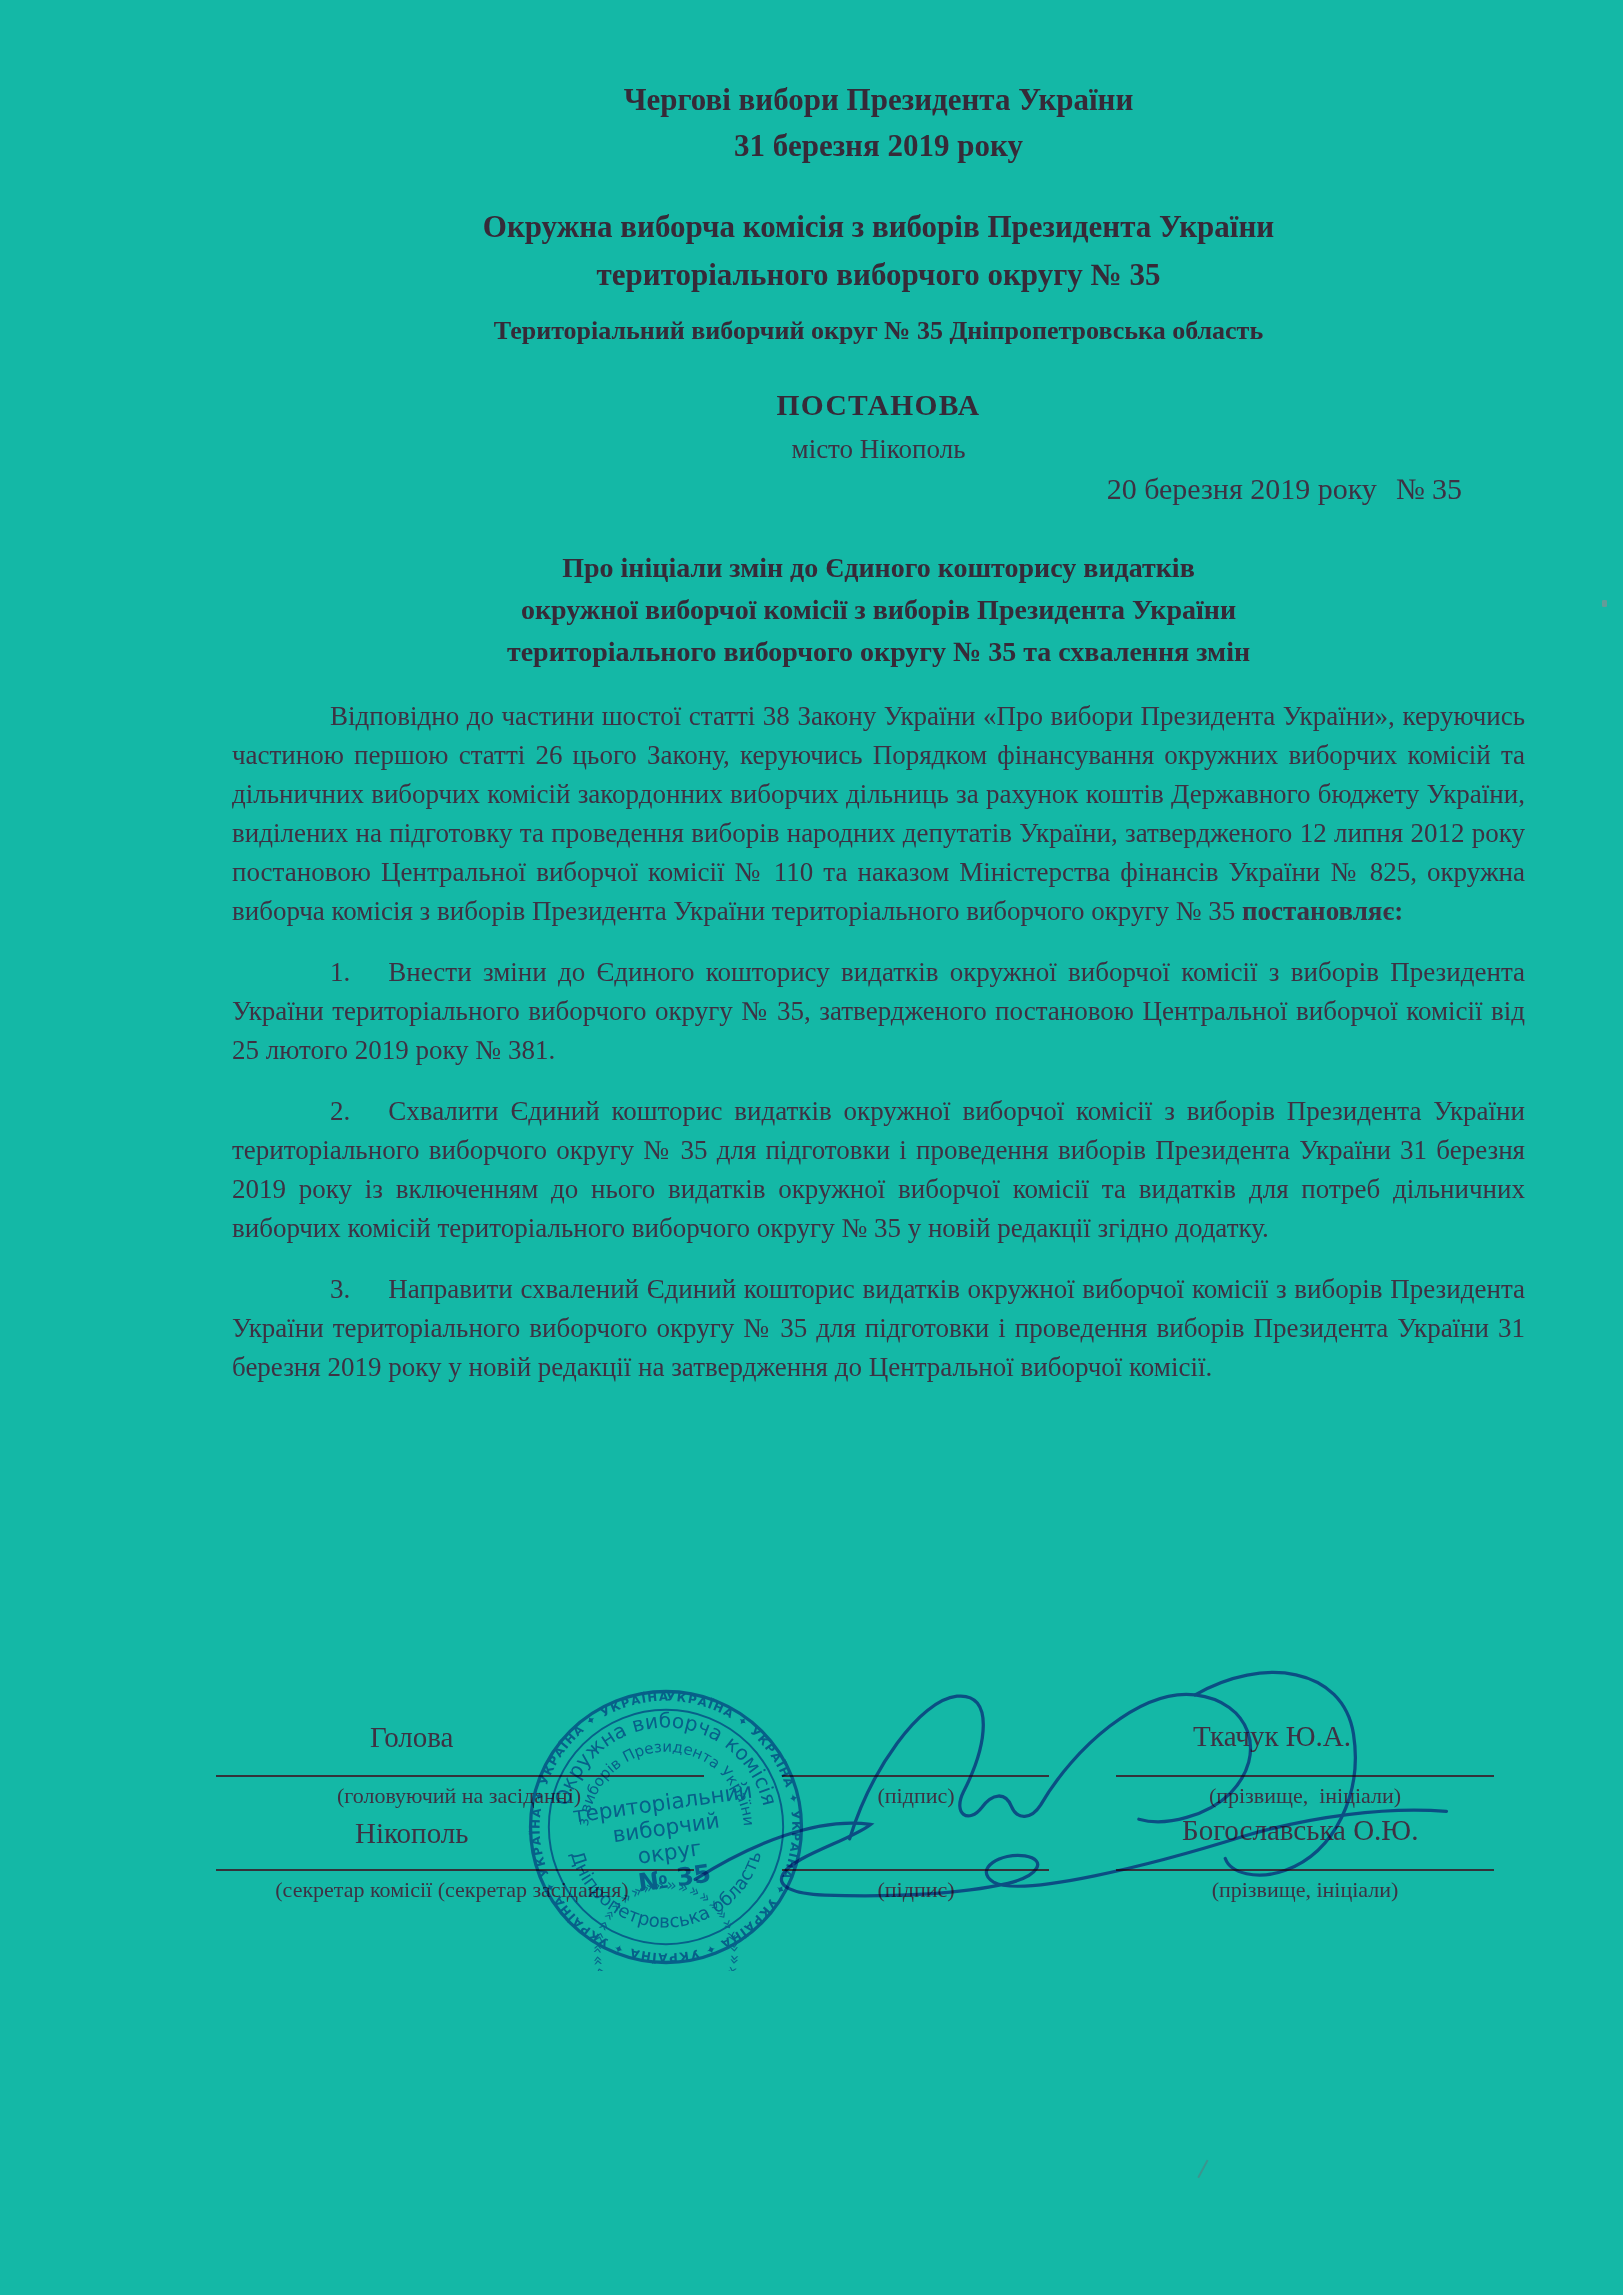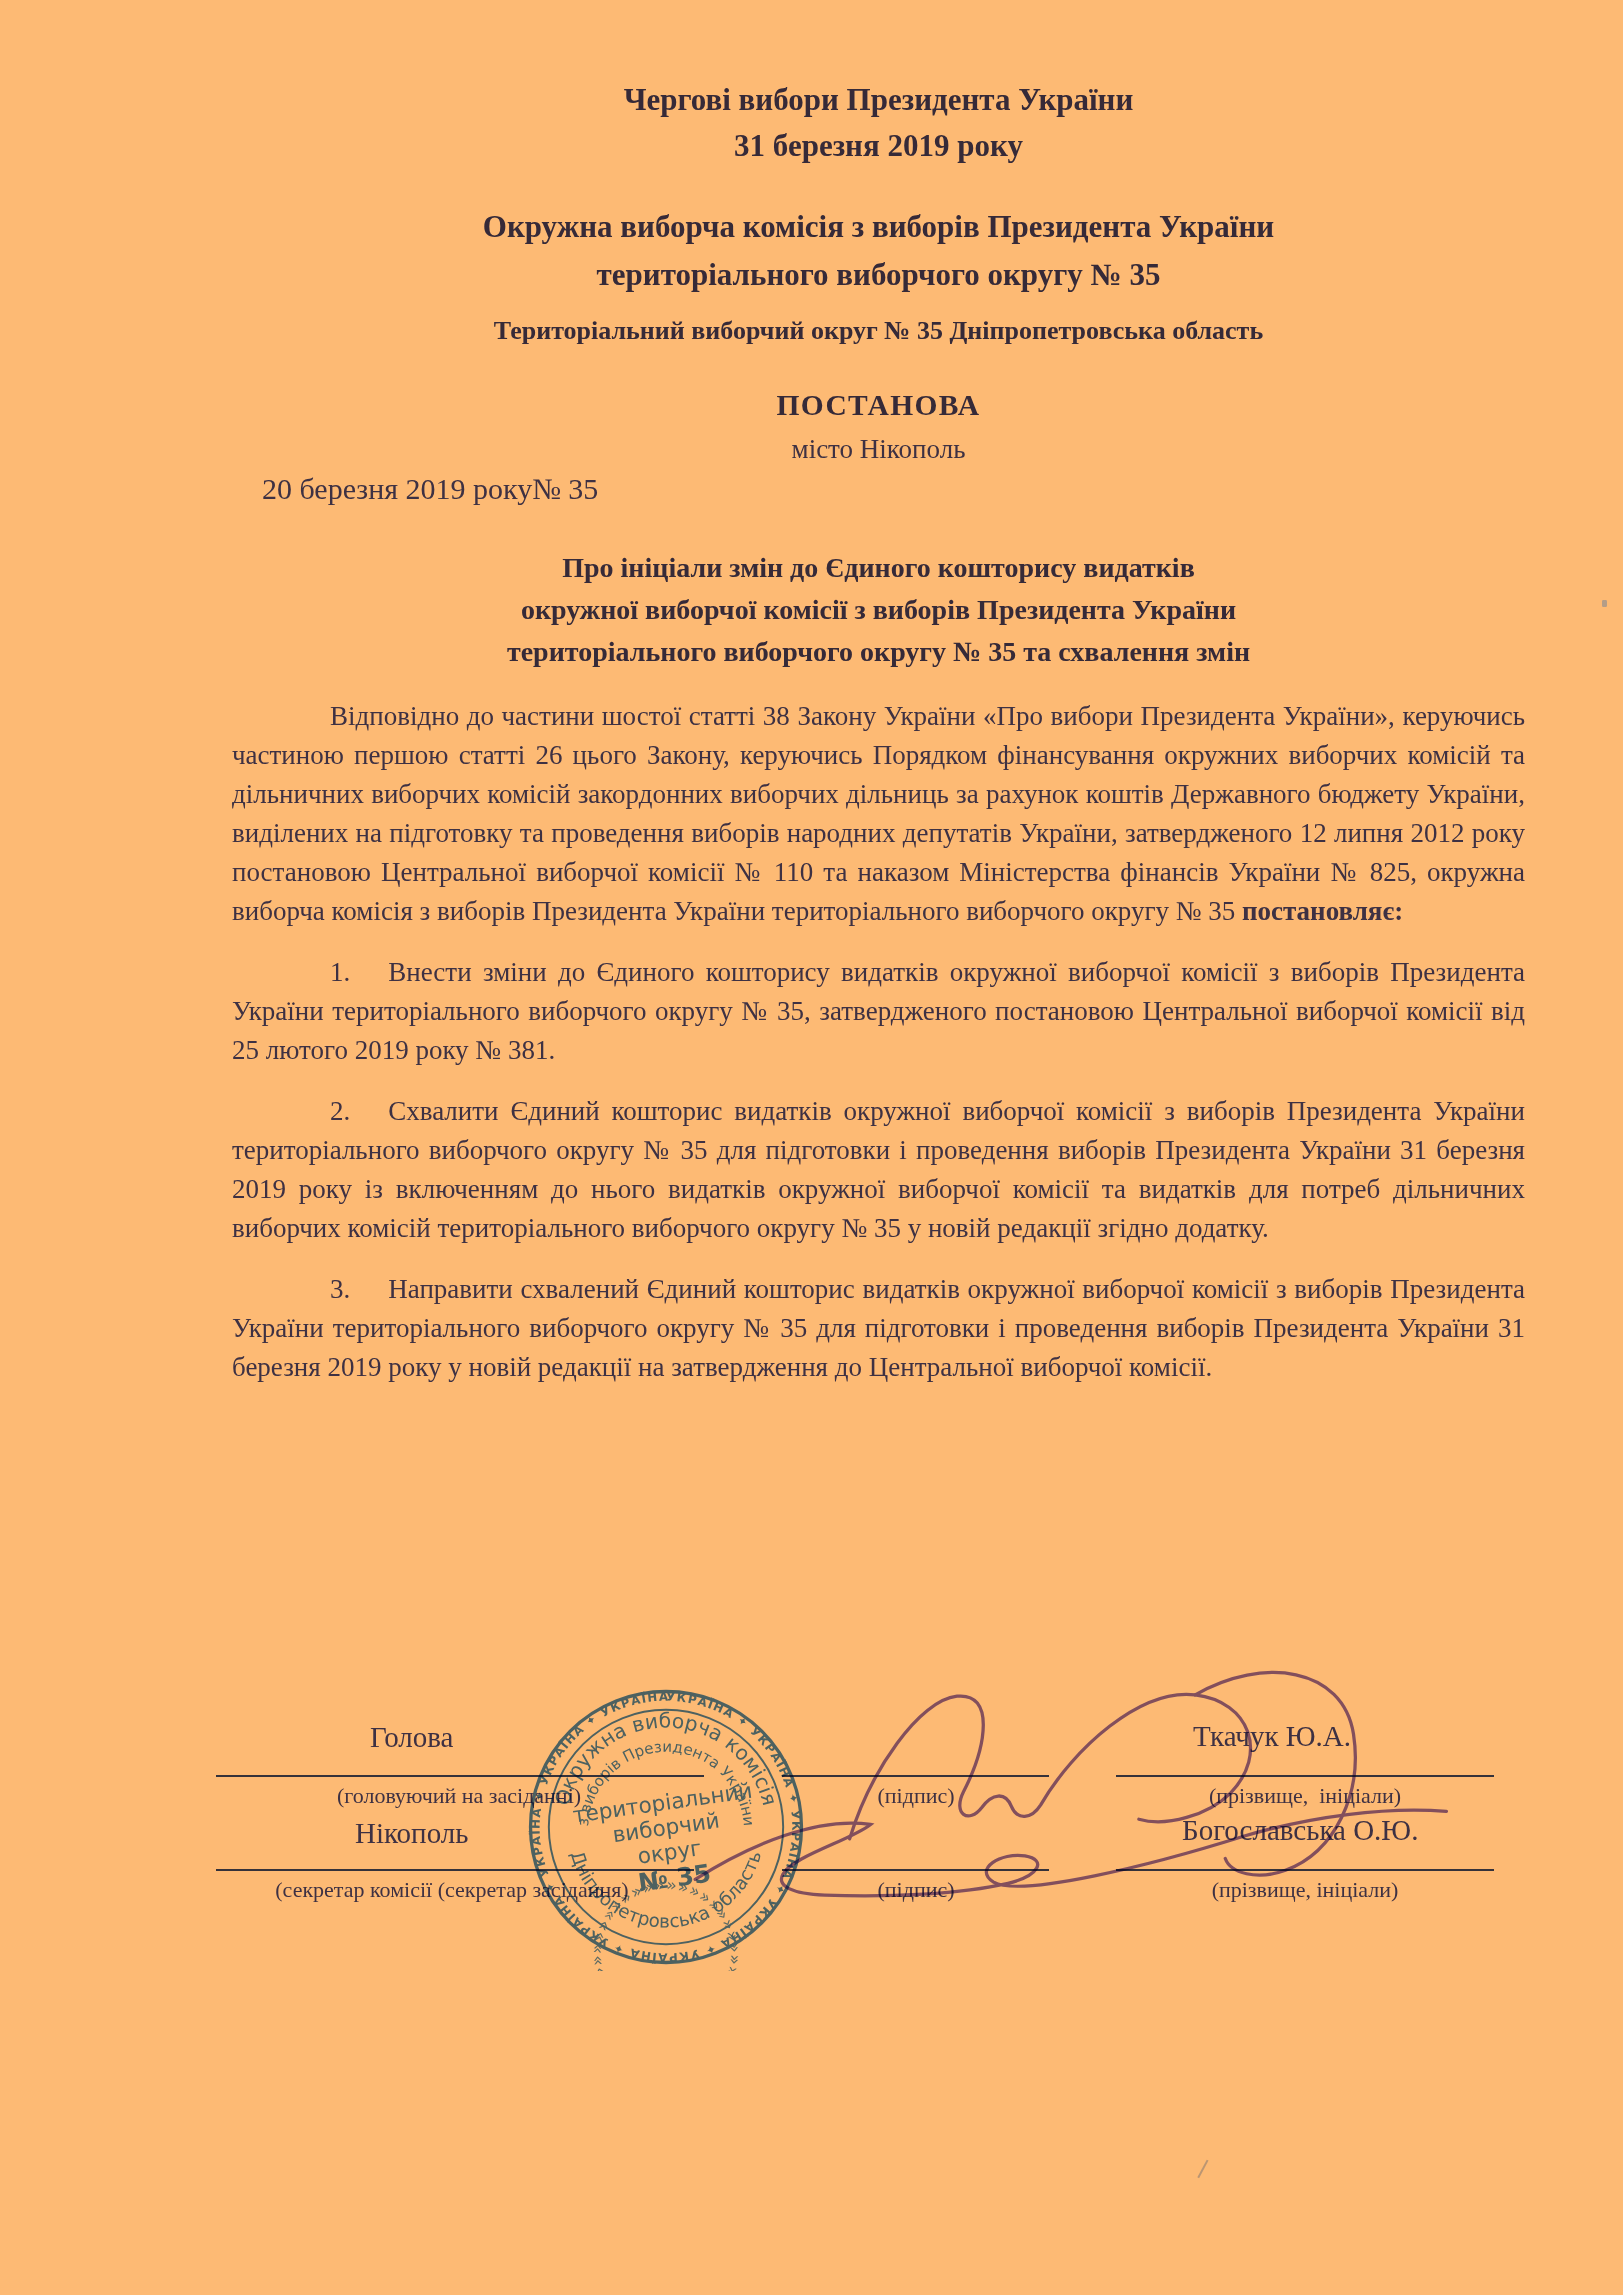--- a/index.html
+++ b/index.html
@@ -1,36 +1,36 @@
 <!DOCTYPE html>
 <html style="font-size:10.5px"><head>
 <meta charset="utf-8">
 <style>
   html,body{margin:0;padding:0;background:#e8e8e8;}
   .page{
     position:relative;
     width:1624px;height:2295px;
     margin:0 auto;
-    background:#fdba74;
+    background:#14b8a6;
     overflow:hidden;
     font-family:"Liberation Serif", serif;
     color:#3e3143;
   }
   .content{
     position:absolute;
     left:232px;top:0;width:1293px;
   }
   .center{text-align:center;}
   .h1{margin-top:77px;font-size:31px;line-height:46px;font-weight:bold;color:#362a38;}
   .h2{margin-top:34px;font-size:31px;line-height:48px;font-weight:bold;color:#362a38;}
   .h3{margin-top:15px;font-size:26px;line-height:33px;font-weight:bold;color:#362a38;}
   .doc-type{margin-top:41px;font-size:29.5px;line-height:34px;font-weight:bold;letter-spacing:1.3px;color:#362a38;}
   .city{margin-top:11px;font-size:27px;line-height:33px;}
   .time-line{margin-top:37px;padding-left:90px;font-size:25px;line-height:29px;}
-  .date-row{margin-top:5.2px;font-size:30px;line-height:35px;display:flex;justify-content:flex-start;padding-right:63px;}
+  .date-row{margin-top:5.2px;font-size:30px;line-height:35px;display:flex;justify-content:flex-end;padding-right:63px;gap:19px;}
   .date-row .date{padding-left:30px;}
   .title{margin-top:41px;font-size:28px;line-height:42px;font-weight:bold;color:#362a38;}
   .para{
     margin:23.6px 0 0 0;font-size:27px;line-height:39px;
     text-align:justify;text-indent:98px;
   }
   .item{margin:22px 0 0 0;font-size:27px;line-height:39px;text-align:justify;text-indent:98px;}
   .item .tab{display:inline-block;width:38px;}
   .bold{font-weight:bold;}
   

